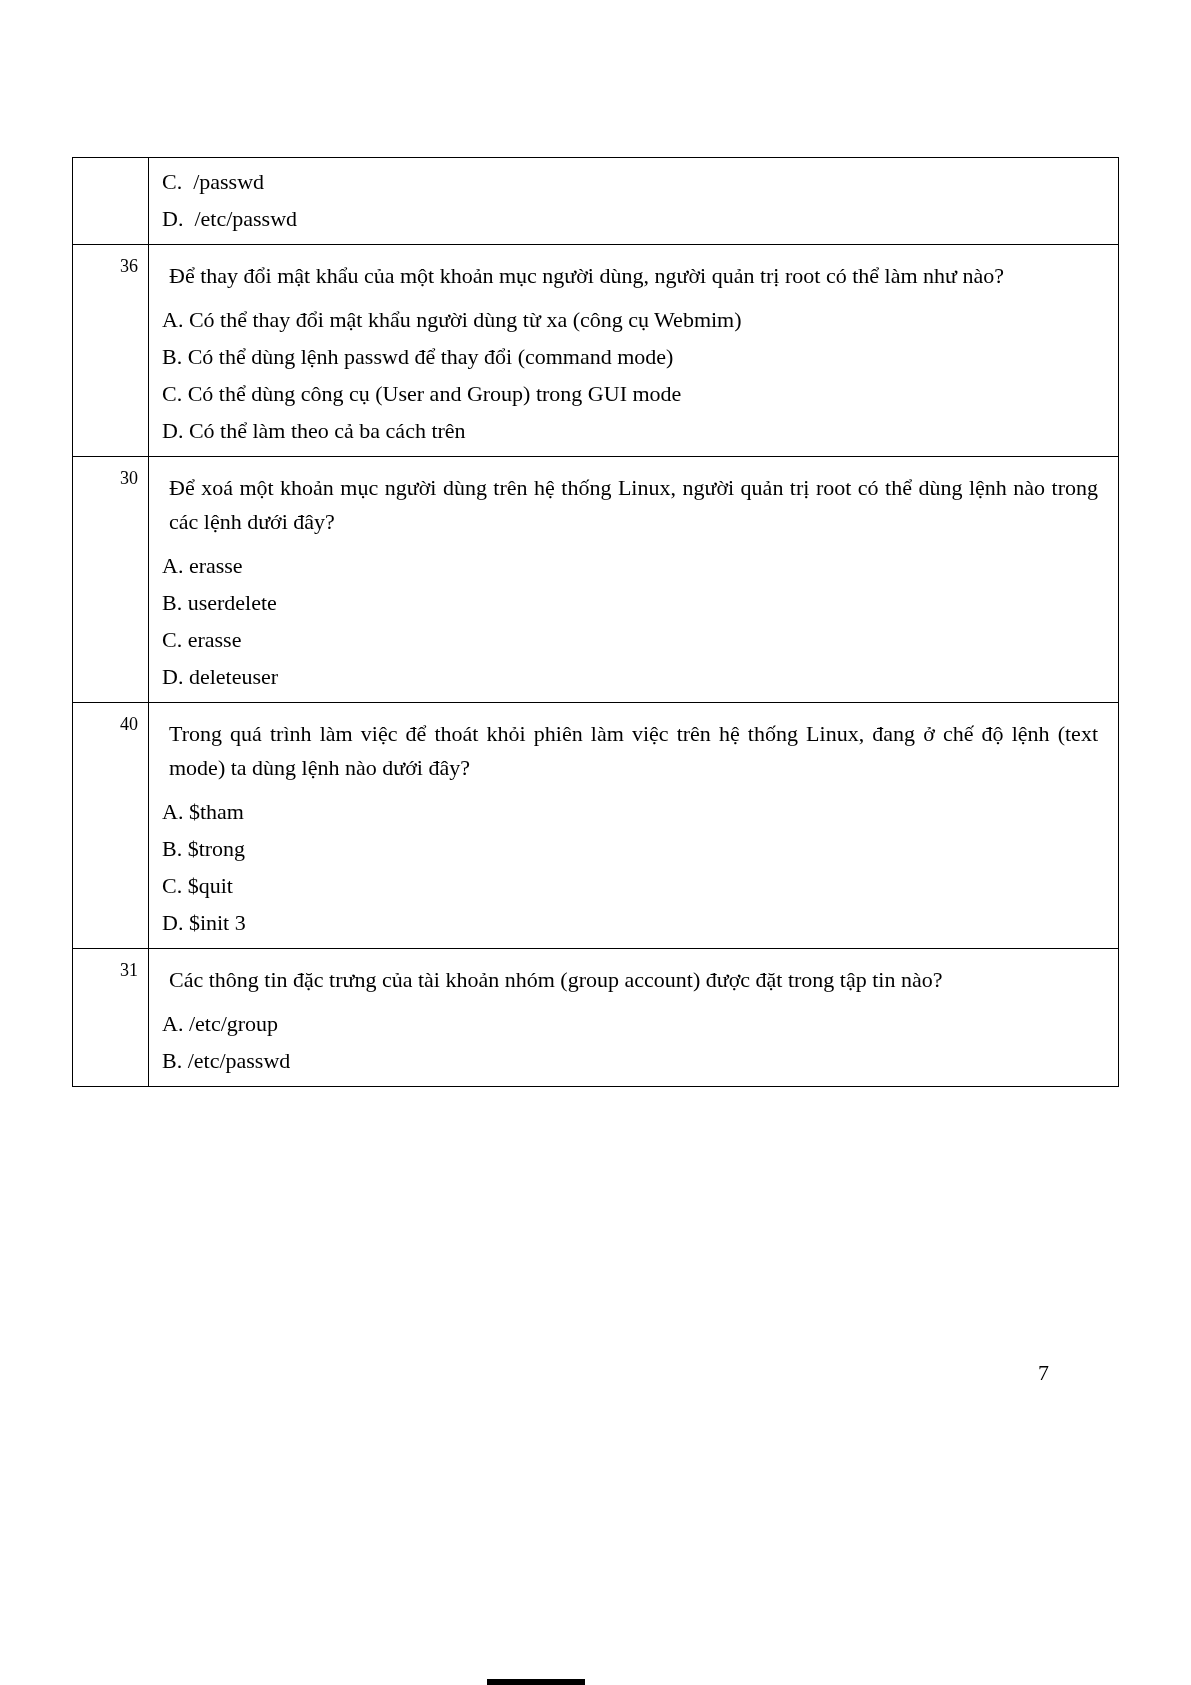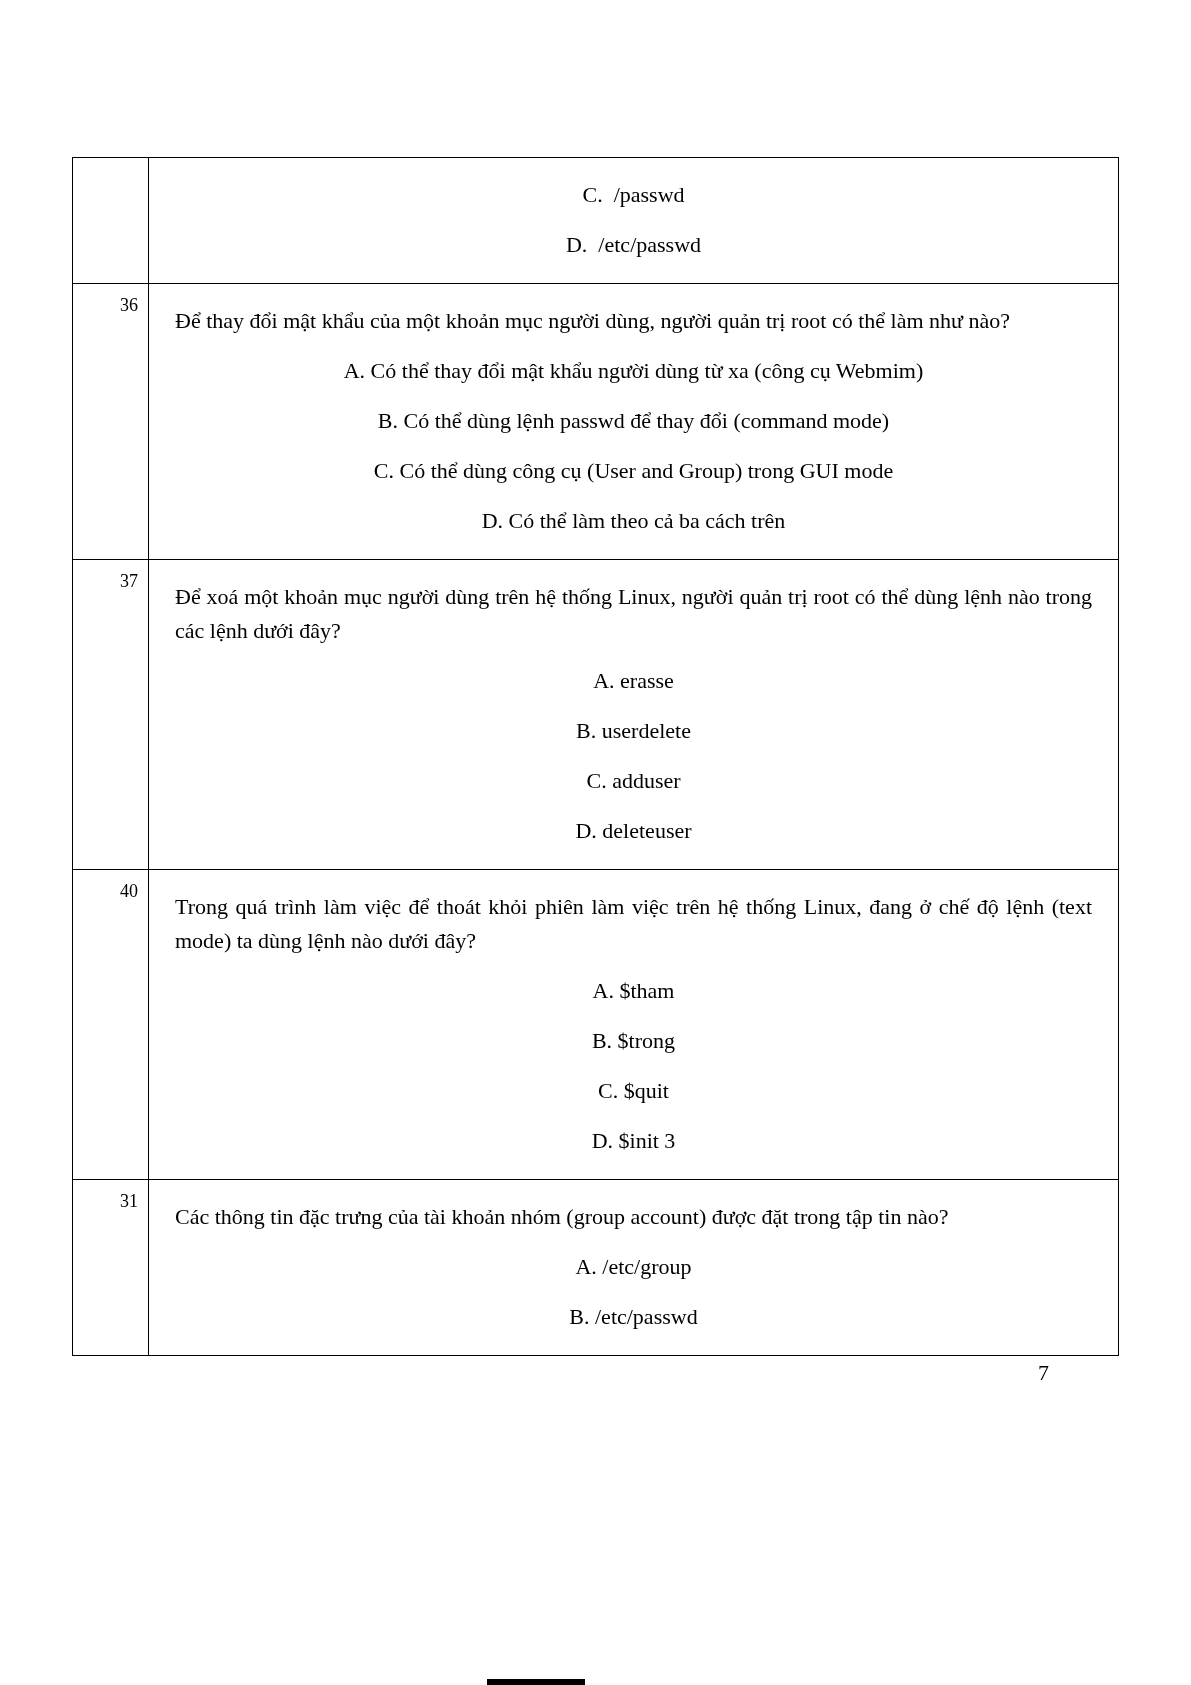--- a/index.html
+++ b/index.html
@@ -35,27 +35,26 @@
     font-size: 18px;
     line-height: 34px;
   }
   td.content {
     font-size: 22px;
     line-height: 34px;
     padding-left: 14px;
     padding-right: 12px;
   }
   p.question {
-    margin: 16px;
+    margin: 10px;
     text-align: justify;
   }
   p.option {
-    margin: 16px;
+    margin: 3px;
     white-space: pre-wrap;
-    text-align: center;
   }
   .page-number {
     position: absolute;
     left: 1038px;
     top: 1358px;
     font-size: 22px;
     line-height: 30px;
   }
   .footer-bar {
     position: absolute;
@@ -86,26 +85,26 @@
     <td class="content">
             <p class="question">Để thay đổi mật khẩu của một khoản mục người dùng, người quản trị root có thể làm như nào?</p>
             <p class="option">A. Có thể thay đổi mật khẩu người dùng từ xa (công cụ Webmim)</p>
             <p class="option">B. Có thể dùng lệnh passwd để thay đổi (command mode)</p>
             <p class="option">C. Có thể dùng công cụ (User and Group) trong GUI mode</p>
             <p class="option">D. Có thể làm theo cả ba cách trên</p>
           </td>
   </tr>
 
   <tr>
-    <td class="num">37</td>
+    <td class="num">30</td>
     <td class="content">
             <p class="question">Để xoá một khoản mục người dùng trên hệ thống Linux, người quản trị root có thể dùng lệnh nào trong các lệnh dưới đây?</p>
             <p class="option">A. erasse</p>
             <p class="option">B. userdelete</p>
-            <p class="option">C. adduser</p>
+            <p class="option">C. erasse</p>
             <p class="option">D. deleteuser</p>
           </td>
   </tr>
 
 
 
   <tr>
     <td class="num">40</td>
     <td class="content">
             <p class="question">Trong quá trình làm việc để thoát khỏi phiên làm việc trên hệ thống Linux, đang ở chế độ lệnh (text mode) ta dùng lệnh nào dưới đây?</p>

